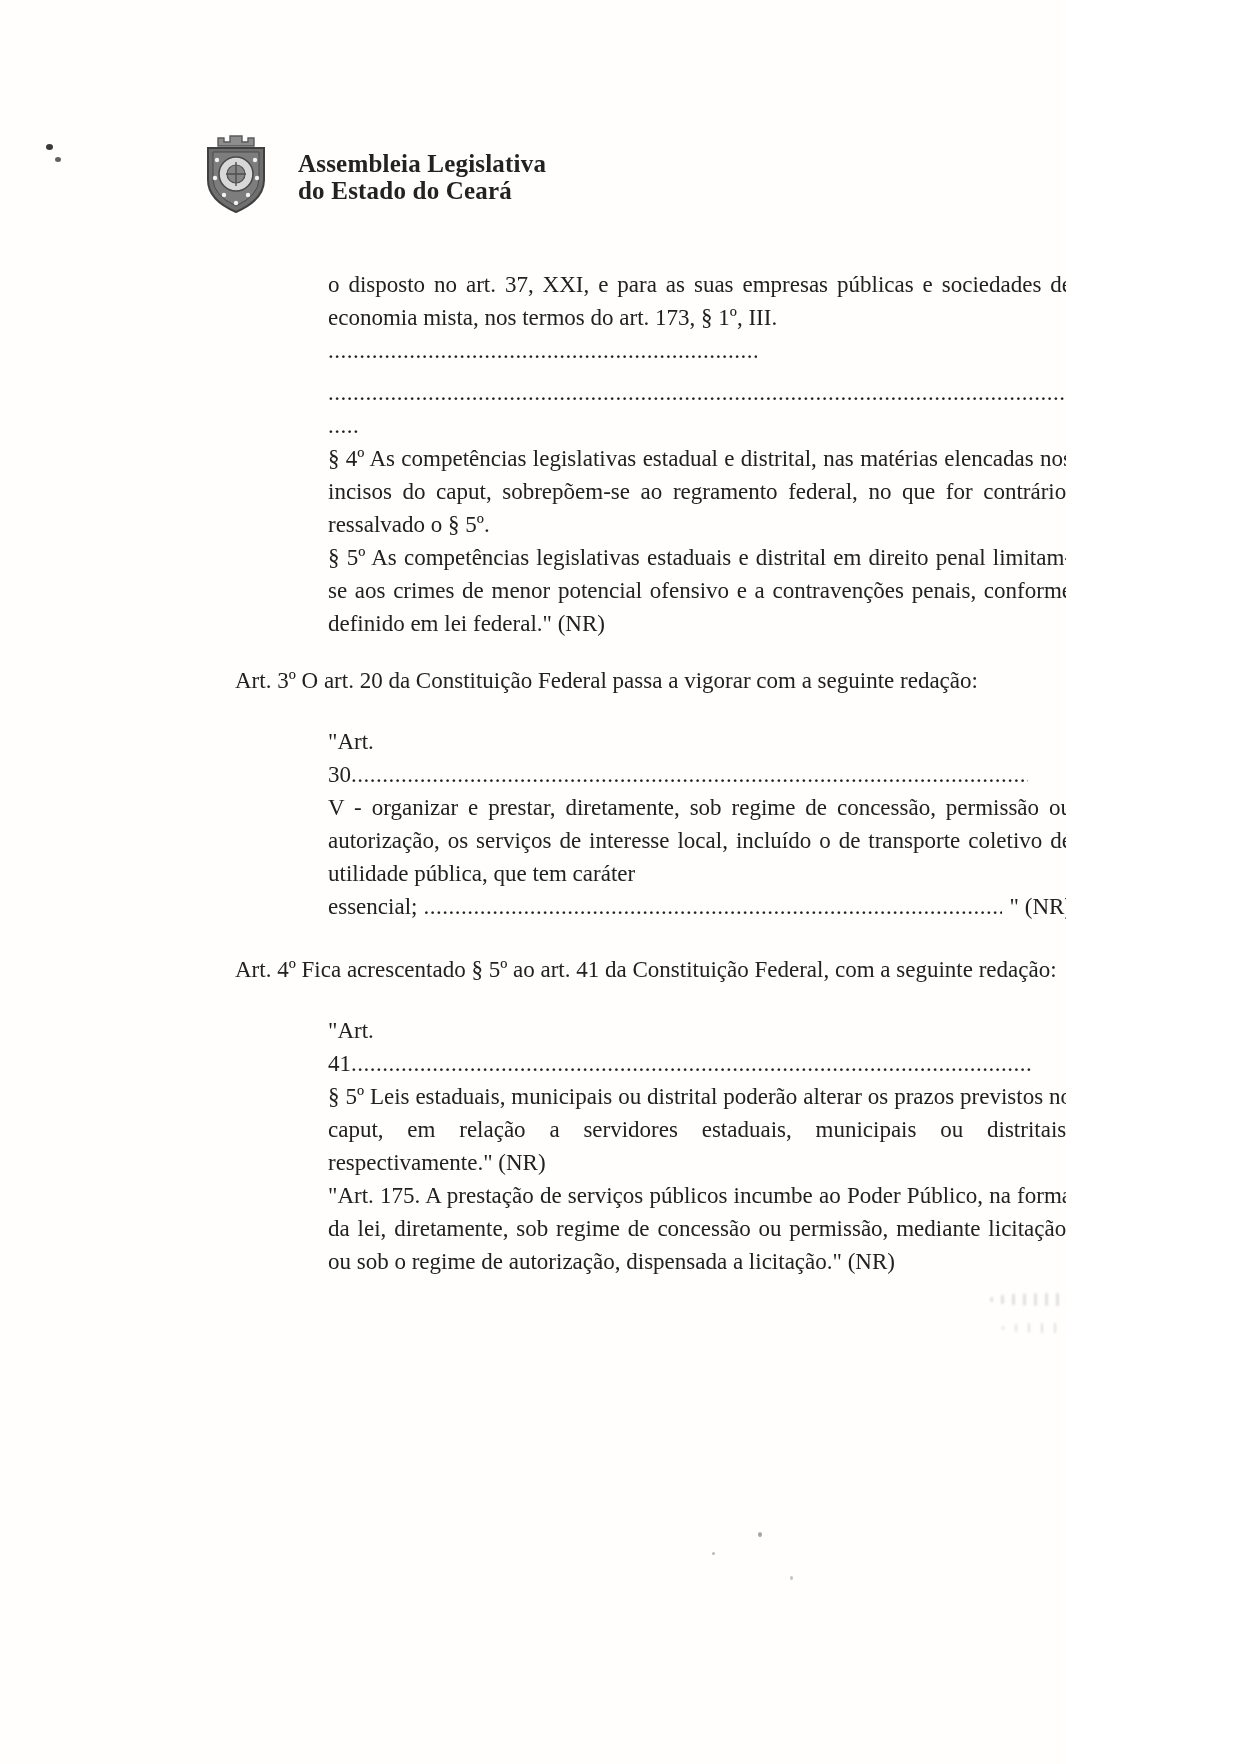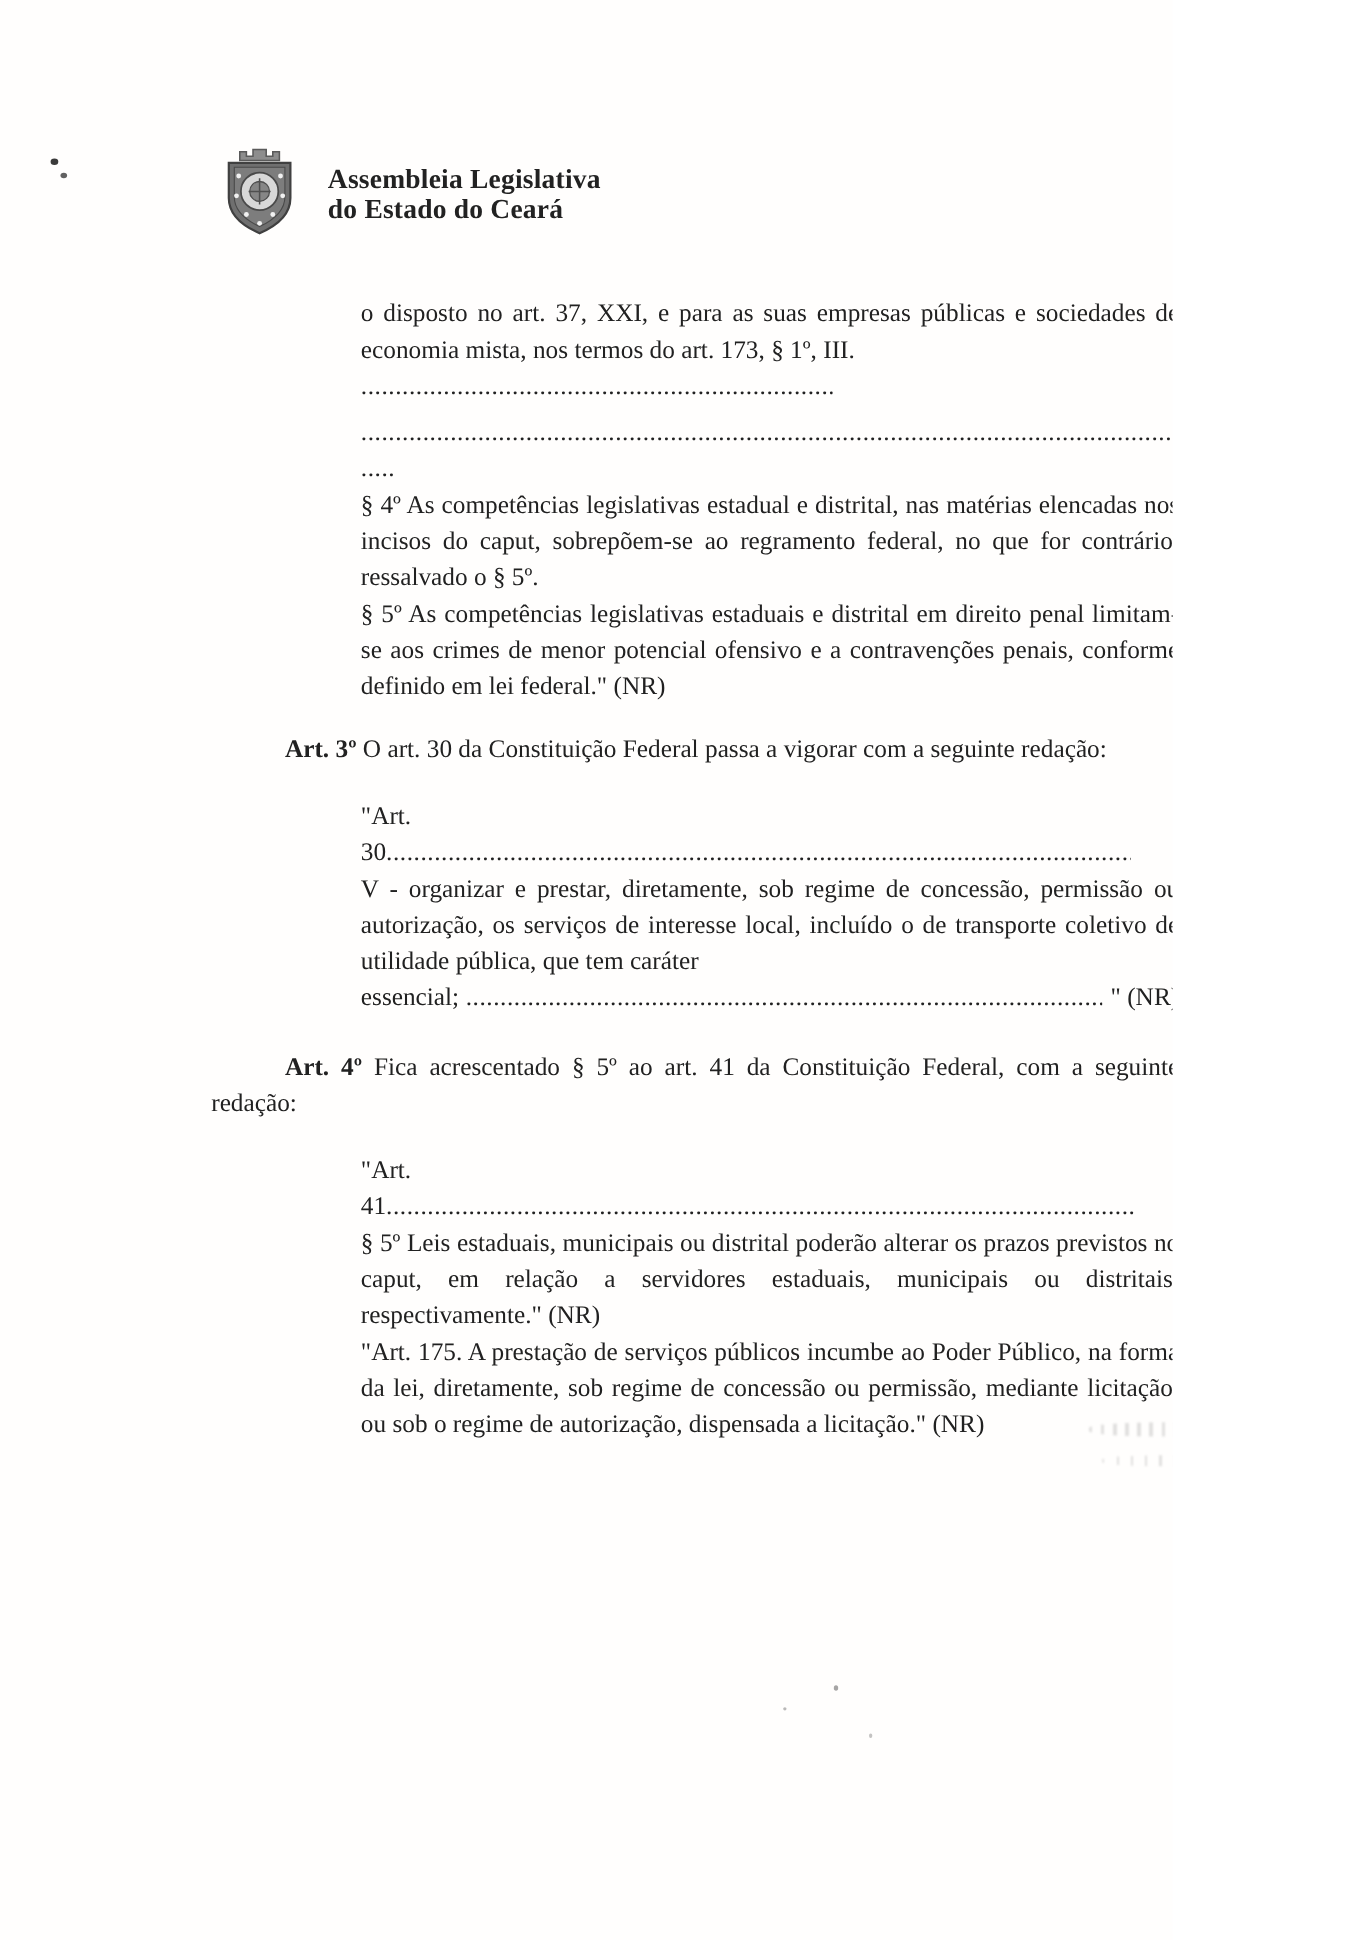--- a/index.html
+++ b/index.html
@@ -38,21 +38,21 @@
     left: 192px;
     top: 268px;
     width: 880px;
     font-size: 23px;
     line-height: 33px;
     color: #212121;
   }
   .quote { margin-left: 136px; }
   .jp { margin: 0; text-align: justify; text-justify: inter-word; }
   .article { margin: 0; text-align: justify; text-indent: 43px; }
-  .article b { font-weight: bold; margin-left: 24px; }
+  .article b { font-weight: normal; }
 
   .mt-art3 { margin-top: 24px; }
   .mt-q2  { margin-top: 28px; }
   .mt-art4 { margin-top: 30px; }
   .mt-q3  { margin-top: 28px; }
   .mt-art5 { margin-top: 34px; }
 
   
   .dotrow {
     overflow: hidden;
@@ -141,21 +141,21 @@
 
     <section class="quote">
       <p class="jp">o disposto no art. 37, XXI, e para as suas empresas públicas e sociedades de economia mista, nos termos do art. 173, § 1º, III.</p>
       <div class="dotrow w-short"><span class="dots">......................................................................................................................</span></div>
       <div class="dotrow w-full gap-top"><span class="dots">..........................................................................................................................................................</span></div>
       <div class="dotrow w-tiny"><span class="dots">.....</span></div>
       <p class="jp">§ 4º As competências legislativas estadual e distrital, nas matérias elencadas nos incisos do caput, sobrepõem-se ao regramento federal, no que for contrário, ressalvado o § 5º.</p>
       <p class="jp">§ 5º As competências legislativas estaduais e distrital em direito penal limitam-se aos crimes de menor potencial ofensivo e a contravenções penais, conforme definido em lei federal." (NR)</p>
     </section>
 
-    <p class="article mt-art3"><b>Art. 3º</b><span> O art. 30 da Constituição Federal passa a vigorar com a seguinte redação:</span></p>
+    <p class="article mt-art3"><b>Art. 3º</b><span> O art. 20 da Constituição Federal passa a vigorar com a seguinte redação:</span></p>
 
     <section class="quote mt-q2">
       <p class="jp">"Art.</p>
       <div class="dotrow w-num30"><span>30</span><span class="dots">..........................................................................................................................................................</span></div>
       <p class="jp">V - organizar e prestar, diretamente, sob regime de concessão, permissão ou autorização, os serviços de interesse local, incluído o de transporte coletivo de utilidade pública, que tem caráter</p>
       <div class="leader">
         <span>essencial;</span>
         <span class="fill"><span class="dots">......................................................................................................................</span></span>
         <span class="tail">" (NR)</span>
       </div>

